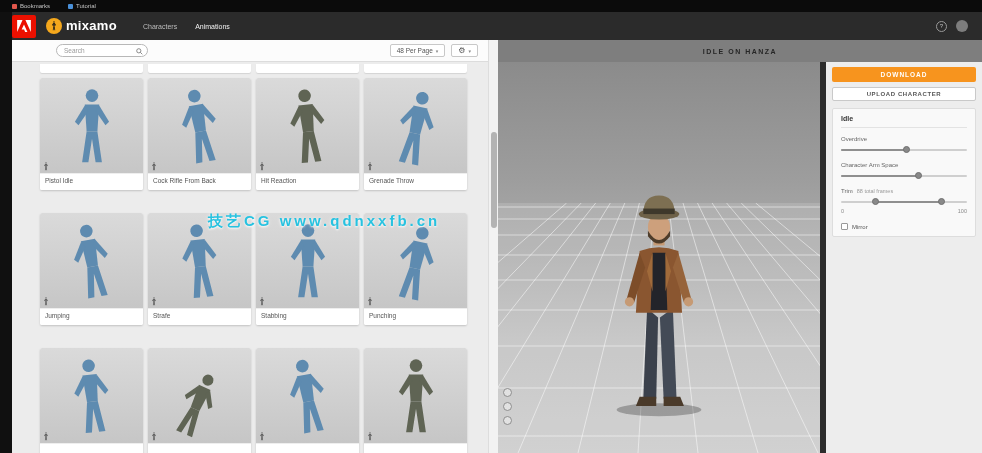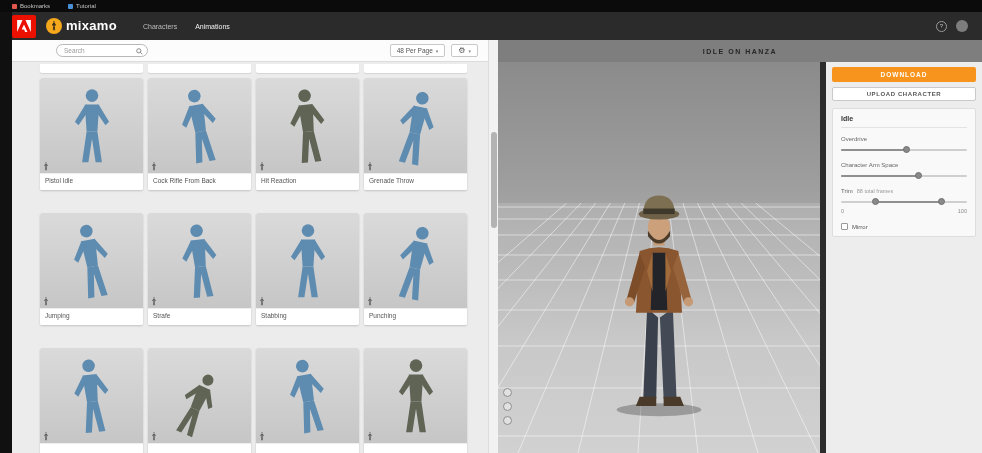--- a/index.html
+++ b/index.html
@@ -418,14 +418,15 @@
         </div>
 
         <div class="mirror-row">
           <span class="checkbox"></span>
           <span class="mirror-label">Mirror</span>
         </div>
       </div>
     </div>
   </div>
 
+  <div class="watermark">技艺CG www.qdnxxfb.cn</div>
 
 </div>
 
 </body></html>

